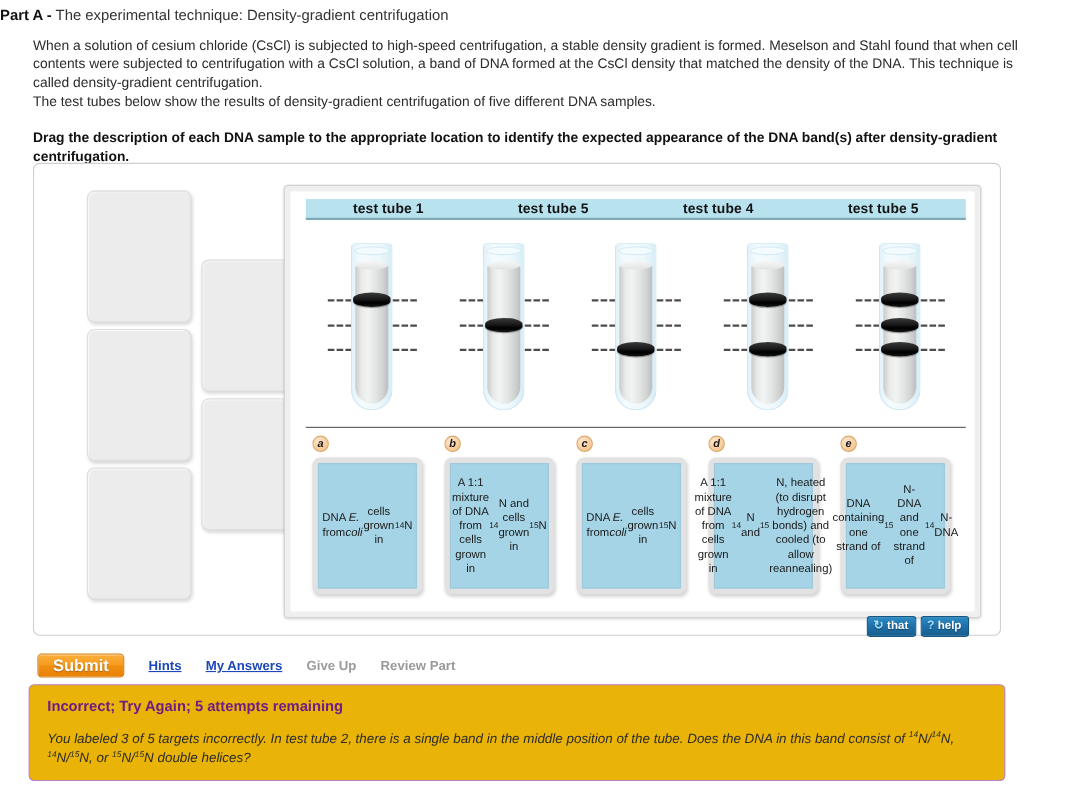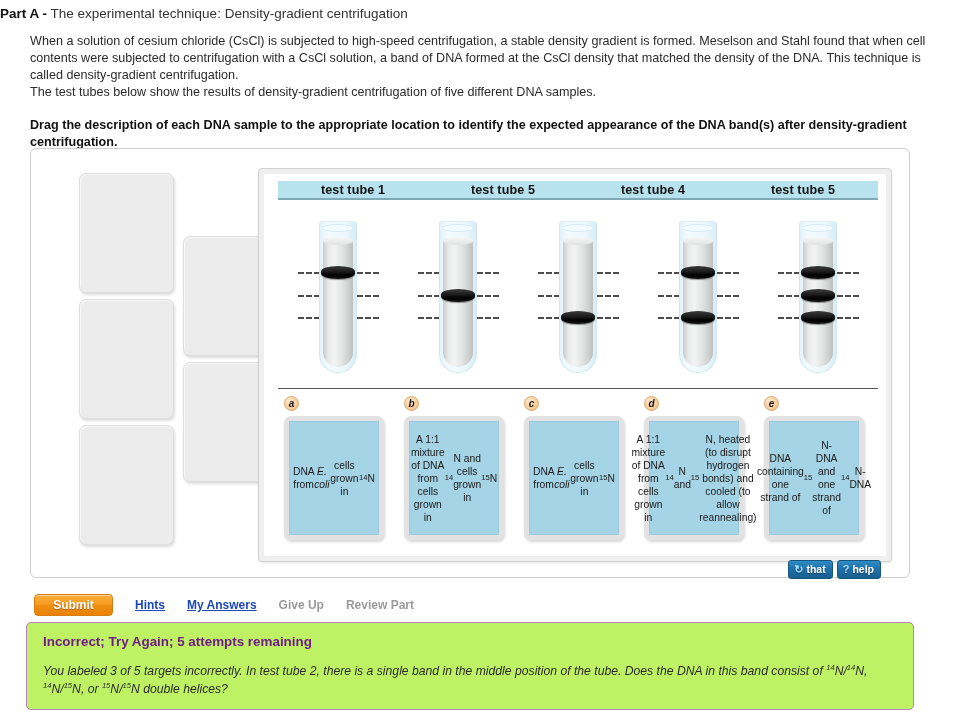--- a/index.html
+++ b/index.html
@@ -268,41 +268,41 @@
     display: flex;
     align-items: center;
     gap: 0;
   }
   #submit-button {
     width: 79px; height: 22px;
     background: linear-gradient(to bottom, #fcb03c 0%, #f59a20 48%, #ef8f12 52%, #e98207 100%);
     border: 1px solid #d87c10;
     border-radius: 4px;
     color: #ffffff;
-    font-size: 12px;
+    font-size: 15px;
     font-weight: bold;
     display: flex; align-items: center; justify-content: center;
     text-shadow: 0 1px 1px rgba(0,0,0,0.3);
     box-shadow: inset 0 1px 0 rgba(255,255,255,0.45);
     margin-left: 4px;
   }
   .action-link {
     font-size: 12px;
     font-weight: bold;
     margin-left: 22px;
   }
   .action-link.enabled { color: #1c47b8; text-decoration: underline; }
   .action-link.disabled { color: #9a9a9a; text-decoration: none; }
 
   
   #feedback {
     position: absolute;
     left: 26px; top: 622px;
     width: 888px; height: 88px;
-    background: #bef264;
+    background: #eab308;
     border: 1px solid #bb7fc4;
     border-radius: 5px;
     padding: 11px 16px 0 16px;
   }
   #feedback-title {
     font-size: 13.4px;
     font-weight: bold;
     color: #6f1c86;
     margin-bottom: 13px;
   }

